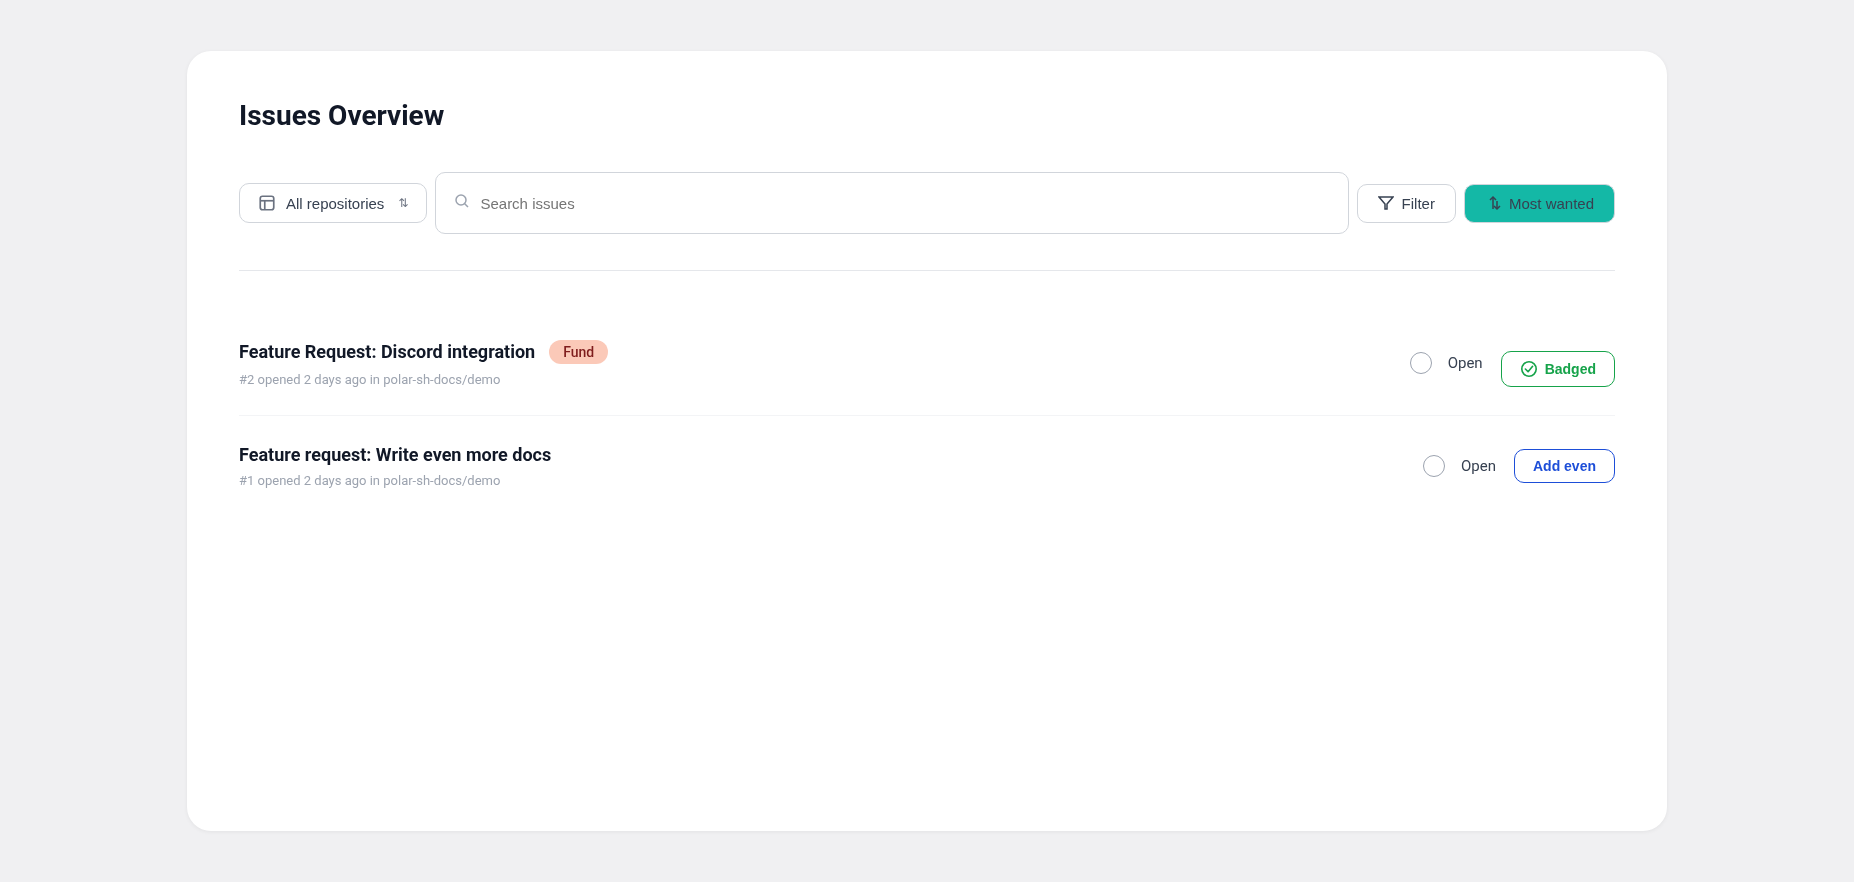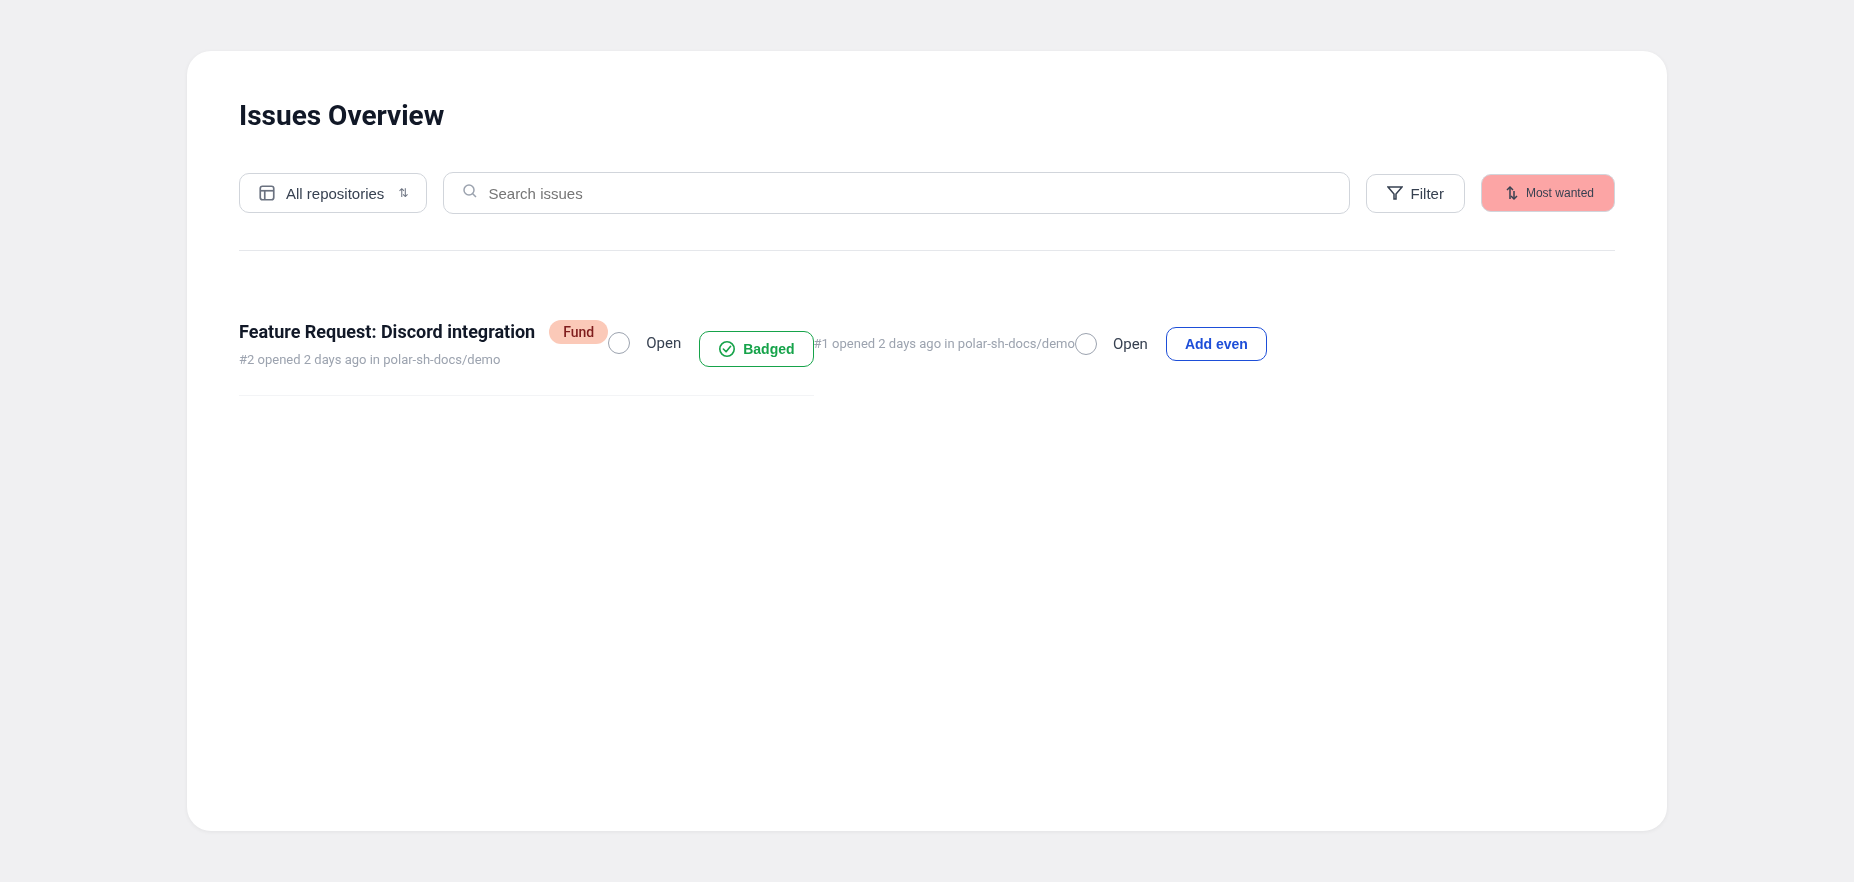--- a/index.html
+++ b/index.html
@@ -29,21 +29,21 @@
     .page-title {
       font-size: 28px;
       font-weight: 700;
       color: #111827;
       margin-bottom: 40px;
     }
 
     .toolbar {
       display: flex;
       align-items: center;
-      gap: 16px;
+      gap: 8px;
       margin-bottom: 36px;
     }
 
     .repo-select {
       display: flex;
       align-items: center;
       gap: 10px;
       border: 1.5px solid #d1d5db;
       border-radius: 10px;
       padding: 10px 18px;
@@ -66,21 +66,21 @@
       margin-left: 4px;
     }
 
     .search-box {
       flex: 1;
       display: flex;
       align-items: center;
       gap: 10px;
       border: 1.5px solid #d1d5db;
       border-radius: 10px;
-      padding: 10px 18px;
+      padding: 20px 18px;
       background: #fff;
     }
 
     .search-box input {
       border: none;
       outline: none;
       font-size: 15px;
       color: #6b7280;
       width: 100%;
       background: transparent;
@@ -105,35 +105,36 @@
       white-space: nowrap;
     }
 
     .sort-btn {
       display: flex;
       align-items: center;
       gap: 8px;
       border: 1.5px solid #d1d5db;
       border-radius: 10px;
       padding: 10px 20px;
-      background: #fca5a5;
-      cursor: pointer;
-      font-size: 12px;
+      background: #14b8a6;
+      cursor: pointer;
+      font-size: 15px;
       color: #374151;
       white-space: nowrap;
     }
 
     .divider {
       border: none;
       border-top: 1px solid #e5e7eb;
       margin-bottom: 40px;
     }
 
     .issues-list {
       display: flex;
+      flex-direction: column;
       gap: 0;
     }
 
     .issue-row {
       display: flex;
       align-items: center;
       justify-content: space-between;
       padding: 28px 0;
       border-bottom: 1px solid #f3f4f6;
     }
@@ -299,20 +300,23 @@
             <circle cx="10" cy="10" r="8"></circle>
             <polyline points="6,10 9,13 14,7" stroke-linecap="round" stroke-linejoin="round"></polyline>
           </svg>
           <span>Badged</span>
         </button>
       </div>
     </div>
 
     <div class="issue-row">
       <div class="issue-left">
+        <div class="issue-title-row">
+          <span class="issue-title">Feature request: Write even more docs</span>
+        </div>
         <span class="issue-meta">#1 opened 2 days ago in polar-sh-docs/demo</span>
       </div>
       <div class="issue-right">
         <div class="open-status">
           <span class="circle-icon"></span>
           <span>Open</span>
         </div>
         <button class="add-badge-btn">
           <span>Add even</span>
         </button>

